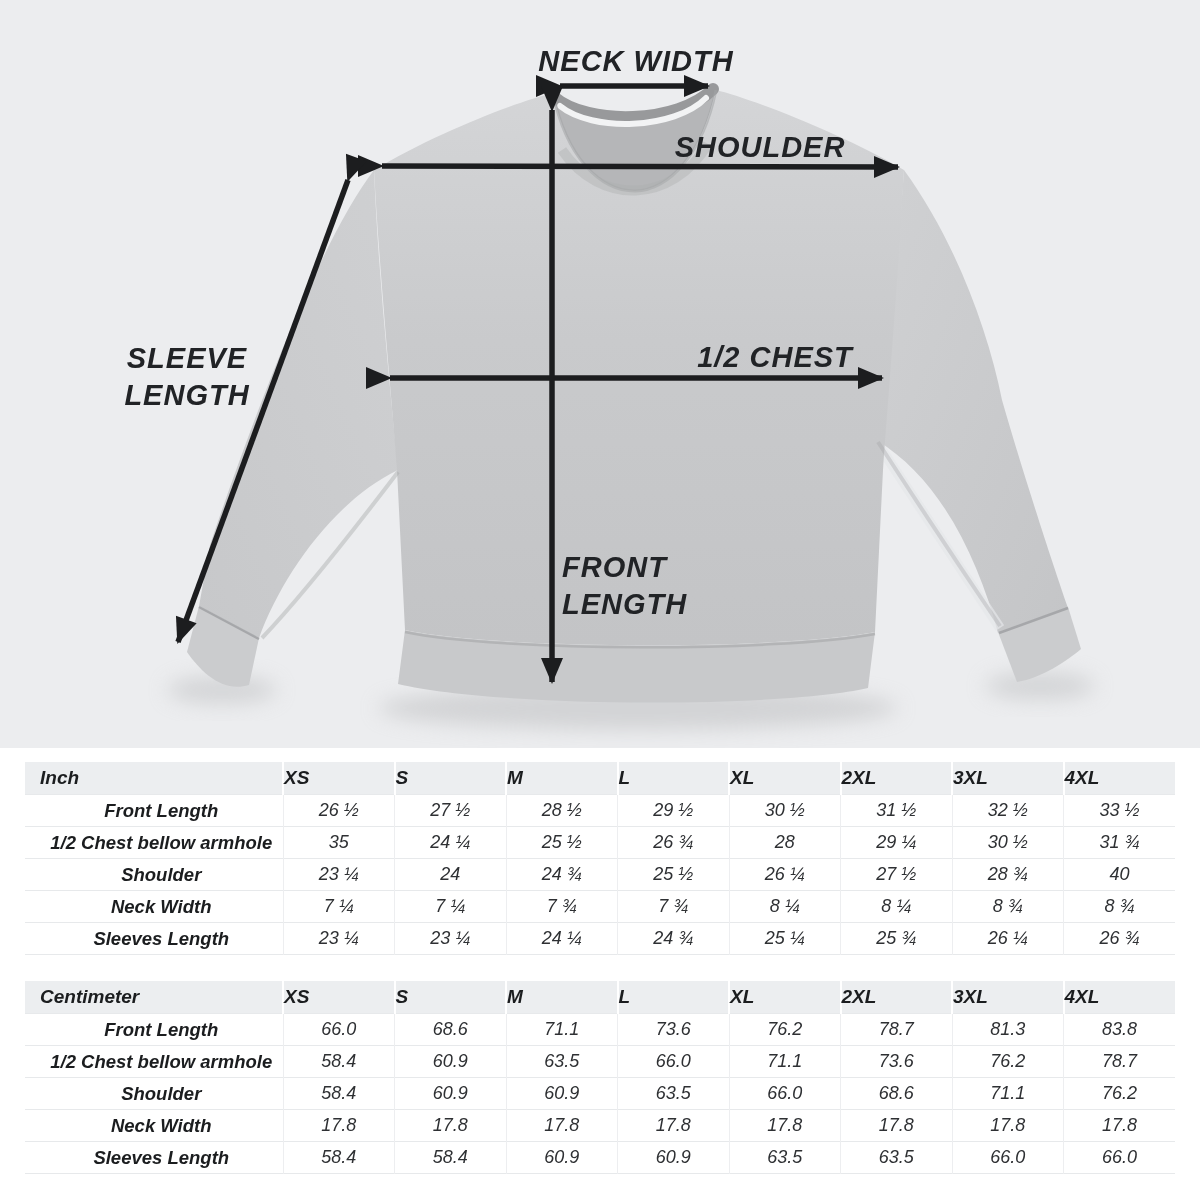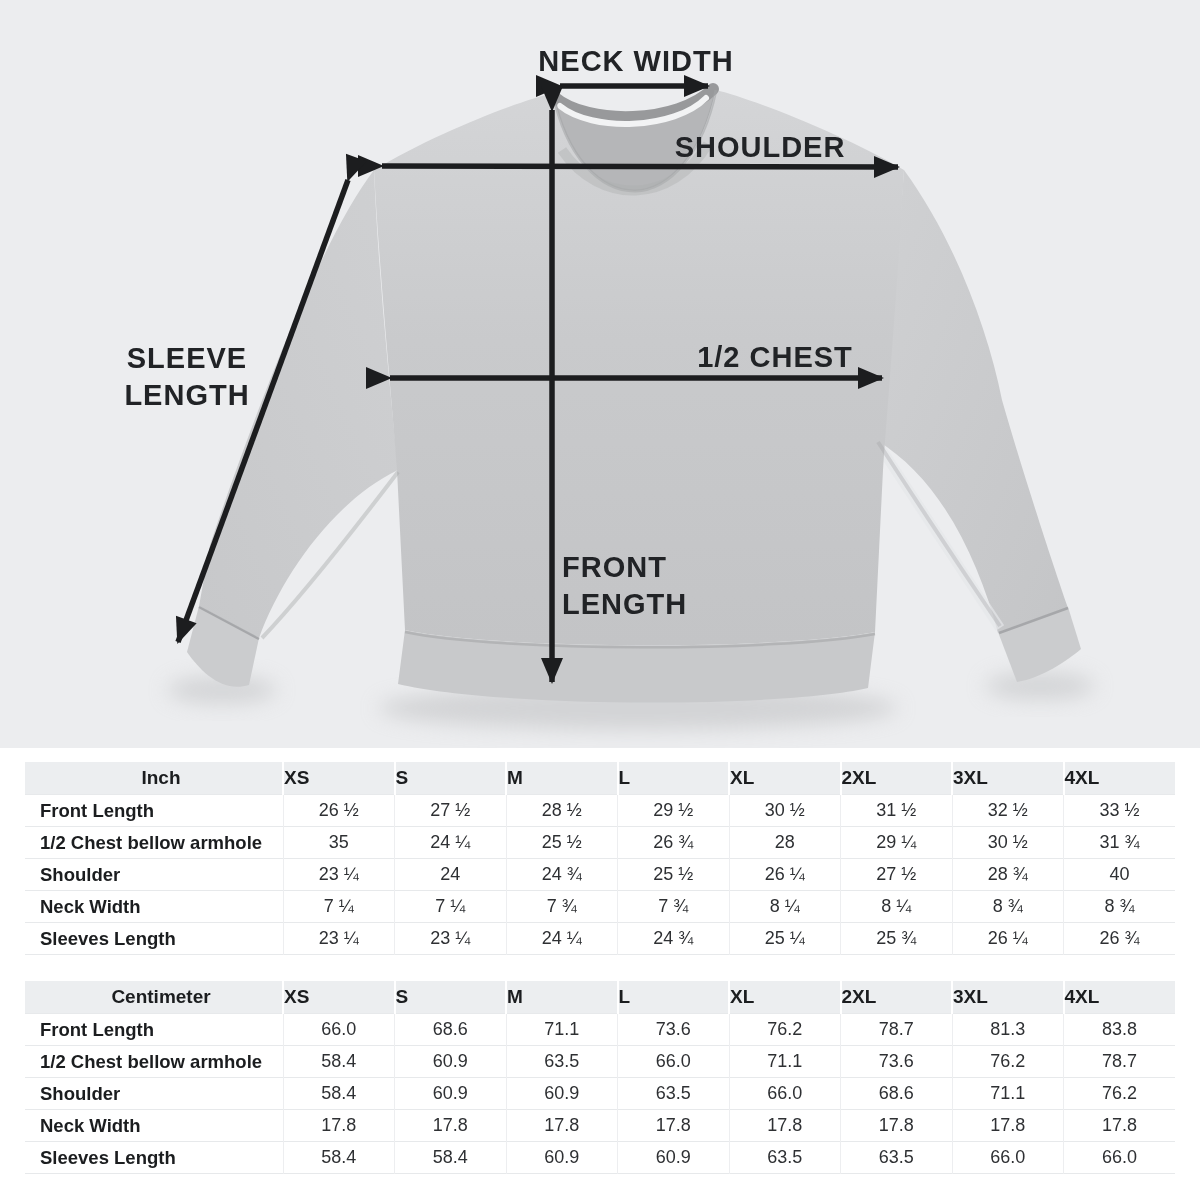--- a/index.html
+++ b/index.html
@@ -13,21 +13,21 @@
     --header-text:#1B1D1F;
     --value-text:#2E3033;
   }
   html,body{margin:0;padding:0;}
   body{
     width:1200px;height:1200px;
     background:var(--page-bg);
     font-family:"Liberation Sans", sans-serif;
     overflow:hidden;
   }
-  .page{width:1200px;height:908px;}
+  .page{width:1200px;height:908px;font-style:italic;}
   .photo{width:1200px;height:748px;background:var(--photo-bg);}
   .photo svg{display:block;}
   .diag-label{
     font-family:"Liberation Sans", sans-serif;
     font-weight:700;
     font-size:29px;
     letter-spacing:1px;
     fill:var(--label-text);
   }
   .tables{padding:14px 25px 0 25px;}
@@ -43,39 +43,39 @@
     height:32px;
     background:var(--table-header-bg);
     font-size:19px;
     font-weight:700;
     color:var(--header-text);
     text-align:left;
     border-left:2px solid #fff;
     padding:0;
   }
   table.size-table th.label-col{
-    text-align:center;
+    text-align:left;
     padding-left:15px;
     border-left:none;
   }
   table.size-table td{
     height:31px;
     font-size:18px;
     color:var(--value-text);
     text-align:center;
     border-top:1px solid var(--row-border);
     border-left:1px solid var(--column-border);
     padding:0;
     white-space:nowrap;
   }
   table.size-table td.label-col{
     font-weight:700;
     font-size:18.5px;
     color:var(--header-text);
-    text-align:left;
+    text-align:center;
     padding-left:15px;
     border-left:none;
   }
 </style>
 </head>
 <body>
 
 <div class="page">
 
   <div class="photo">

